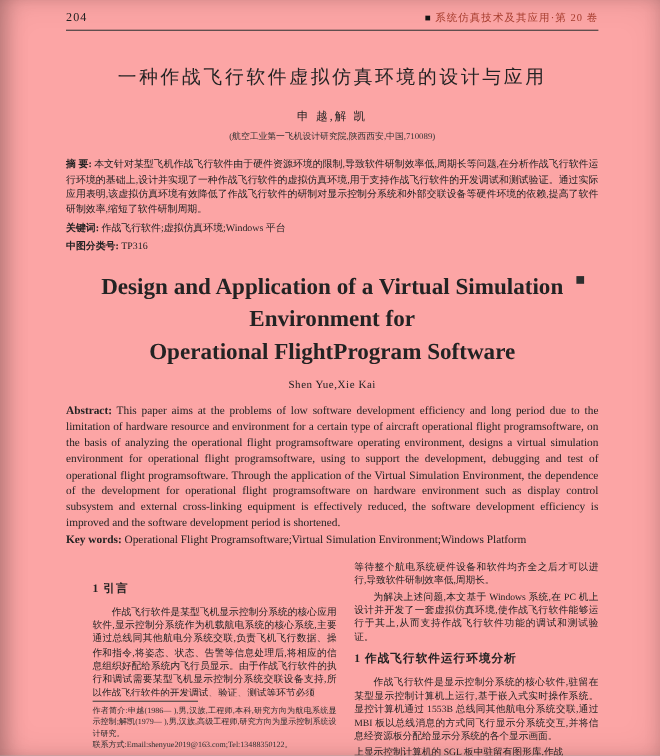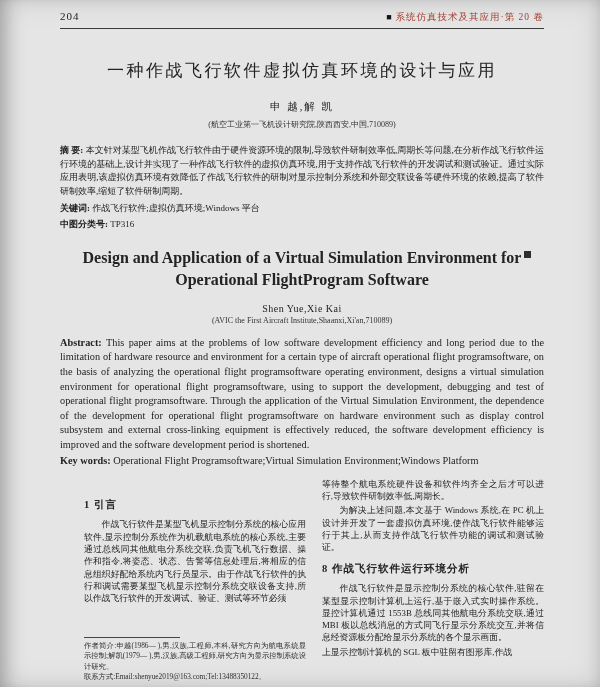--- a/index.html
+++ b/index.html
@@ -1,20 +1,20 @@
 <!DOCTYPE html>
 <html><head>
 <meta charset="utf-8">
 <style>
   html,body{margin:0;padding:0;background:#b8b6b1;}
   .page{
     position:relative;
     width:600px;height:687px;
     margin:0 auto;
-    background:#e5e5e5;
+    background:#fca5a5;
     box-sizing:border-box;
     padding:10px 56px 0 60px;
     font-family:"Liberation Serif","DejaVu Serif",serif;
     color:#232323;
     overflow:hidden;
     display:flex;flex-direction:column;
     box-shadow:inset 14px 0 20px -10px rgba(0,0,0,.28), inset -8px 0 16px -10px rgba(0,0,0,.18), inset 0 0 30px rgba(0,0,0,.10);
   }
   .hdr{display:flex;justify-content:space-between;align-items:baseline;font-size:11px;}
   .hdr .pgnum{letter-spacing:1px;}
@@ -22,21 +22,21 @@
   .hdr .bullet{color:#141414;font-size:9px;line-height:1;}
   .hdr .journal{color:#a63d2e;font-size:9.5px;letter-spacing:1px;}
   .hdr-rule{border-top:1.3px solid #3a3a3a;margin-top:4px;}
   .title-cn{margin-top:30px;text-align:center;font-size:17px;font-weight:normal;letter-spacing:2.5px;}
   .authors-cn{margin-top:18px;text-align:center;font-size:10.5px;letter-spacing:2px;}
   .affil-cn{margin-top:5px;text-align:center;font-size:8px;color:#333;}
   .abs-cn{margin-top:14px;font-size:9px;line-height:1.5;text-align:justify;}
   .lbl{font-weight:bold;}
   .kw-cn{margin-top:4px;font-size:9px;}
   .clc{margin-top:3px;font-size:9px;}
-  .title-en{margin-top:16px;text-align:center;font-size:16px;font-weight:bold;line-height:1.4;}
+  .title-en{margin-top:16px;text-align:center;font-size:21px;font-weight:bold;line-height:1.4;}
   .authors-en{margin-top:11px;text-align:center;font-size:10px;letter-spacing:.5px;}
   .affil-en{margin-top:2px;text-align:center;font-size:8px;color:#333;}
   .abs-en{margin-top:11px;font-size:10.3px;line-height:1.42;text-align:justify;}
   .kw-en{margin-top:2px;font-size:10.3px;text-align:justify;}
   .columns{margin-top:12px;display:flex;gap:16px;flex:1;min-height:0;}
   .col{flex:1;min-width:0;overflow:hidden;font-size:8.8px;line-height:1.4;text-align:justify;}
   .col p{margin:0 0 2px 0;}
   .col p.indent{text-indent:2em;}
   .col h3{font-size:10.5px;font-weight:bold;margin:8px 0 6px 0;letter-spacing:1px;}
   .col.left{display:flex;flex-direction:column;margin-left:24px;}
@@ -79,21 +79,20 @@
   <div class="clc">
     <span class="lbl">中图分类号:</span>
     <span>TP316</span>
   </div>
 
   <div class="title-en">
     <div>Design and Application of a Virtual Simulation Environment for</div>
     <div>Operational FlightProgram Software</div>
   </div>
   <div class="authors-en">Shen Yue,Xie Kai</div>
-  <div class="affil-en">(AVIC the First Aircraft Institute,Shaanxi,Xi'an,710089)</div>
 
   <div class="abs-en">
     <span class="lbl">Abstract:</span>
     <span>This paper aims at the problems of low software development efficiency and long period due to the limitation of hardware resource and environment for a certain type of aircraft operational flight programsoftware, on the basis of analyzing the operational flight programsoftware operating environment, designs a virtual simulation environment for operational flight programsoftware, using to support the development, debugging and test of operational flight programsoftware. Through the application of the Virtual Simulation Environment, the dependence of the development for operational flight programsoftware on hardware environment such as display control subsystem and external cross-linking equipment is effectively reduced, the software development efficiency is improved and the software development period is shortened.</span>
   </div>
 
   <div class="kw-en">
     <span class="lbl">Key words:</span>
     <span>Operational Flight Programsoftware;Virtual Simulation Environment;Windows Platform</span>
   </div>
@@ -108,21 +107,21 @@
       <div class="footnote">
         <div class="fn-rule"></div>
         <p>作者简介:申越(1986— ),男,汉族,工程师,本科,研究方向为航电系统显示控制;解凯(1979— ),男,汉族,高级工程师,研究方向为显示控制系统设计研究。</p>
         <p>联系方式:Email:shenyue2019@163.com;Tel:13488350122。</p>
       </div>
     </div>
 
     <div class="col right">
       <p>等待整个航电系统硬件设备和软件均齐全之后才可以进行,导致软件研制效率低,周期长。</p>
       <p class="indent">为解决上述问题,本文基于 Windows 系统,在 PC 机上设计并开发了一套虚拟仿真环境,使作战飞行软件能够运行于其上,从而支持作战飞行软件功能的调试和测试验证。</p>
-      <h3>8 作战飞行软件运行环境分析</h3>
+      <h3>1 作战飞行软件运行环境分析</h3>
       <p class="indent">作战飞行软件是显示控制分系统的核心软件,驻留在某型显示控制计算机上运行,基于嵌入式实时操作系统。显控计算机通过 1553B 总线同其他航电分系统交联,通过 MBI 板以总线消息的方式同飞行显示分系统交互,并将信息经资源板分配给显示分系统的各个显示画面。</p>
       <p>上显示控制计算机的 SGL 板中驻留有图形库,作战</p>
     </div>
 
   </div>
 
   <div class="ink-mark m2"></div>
 
 </div>
 

